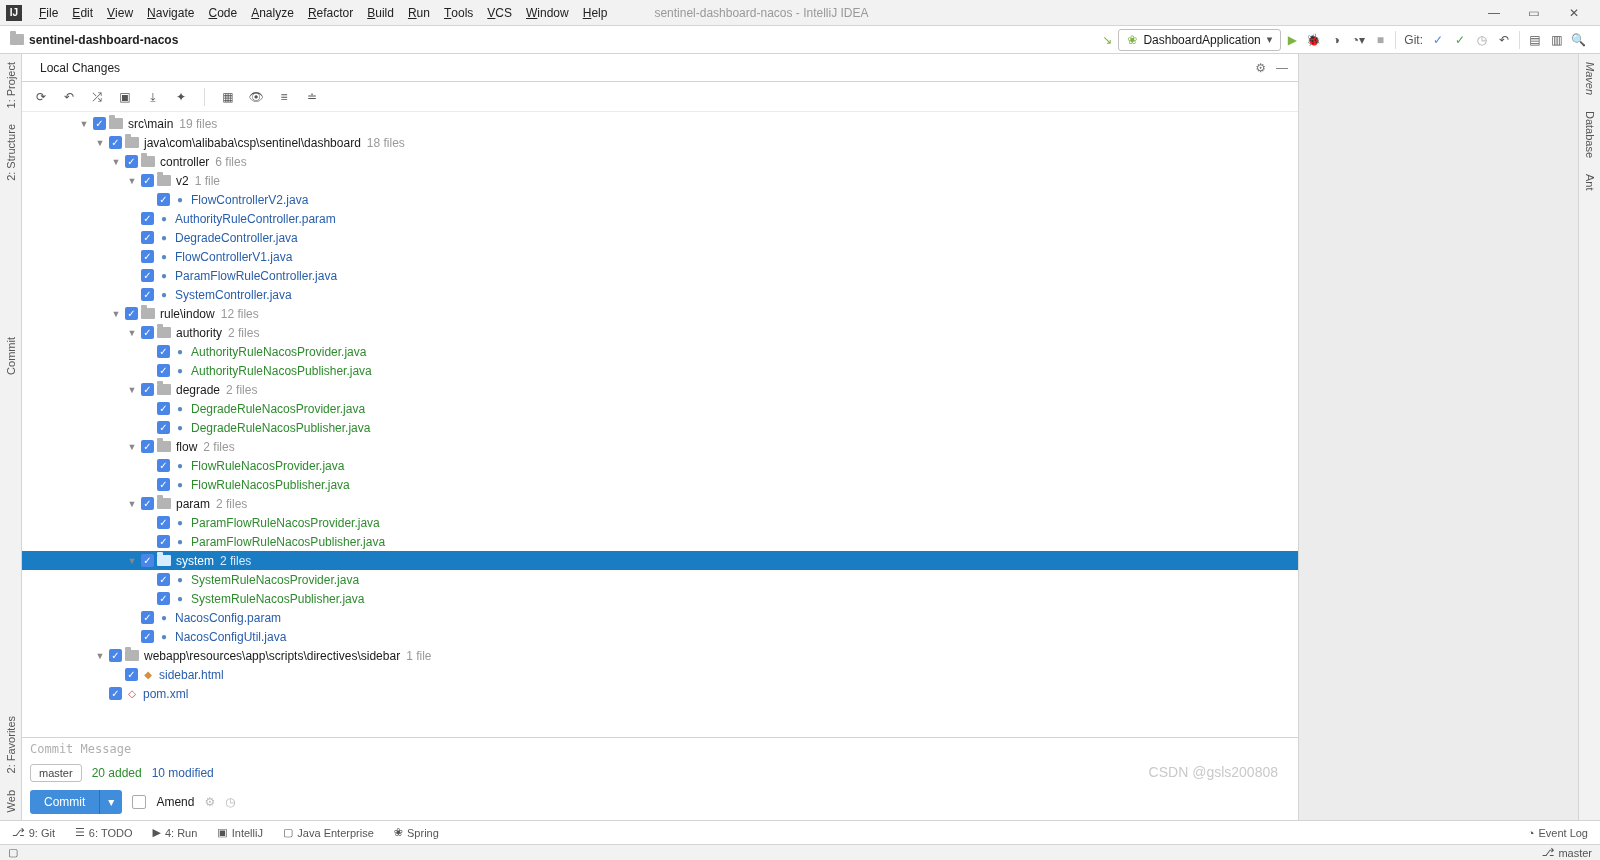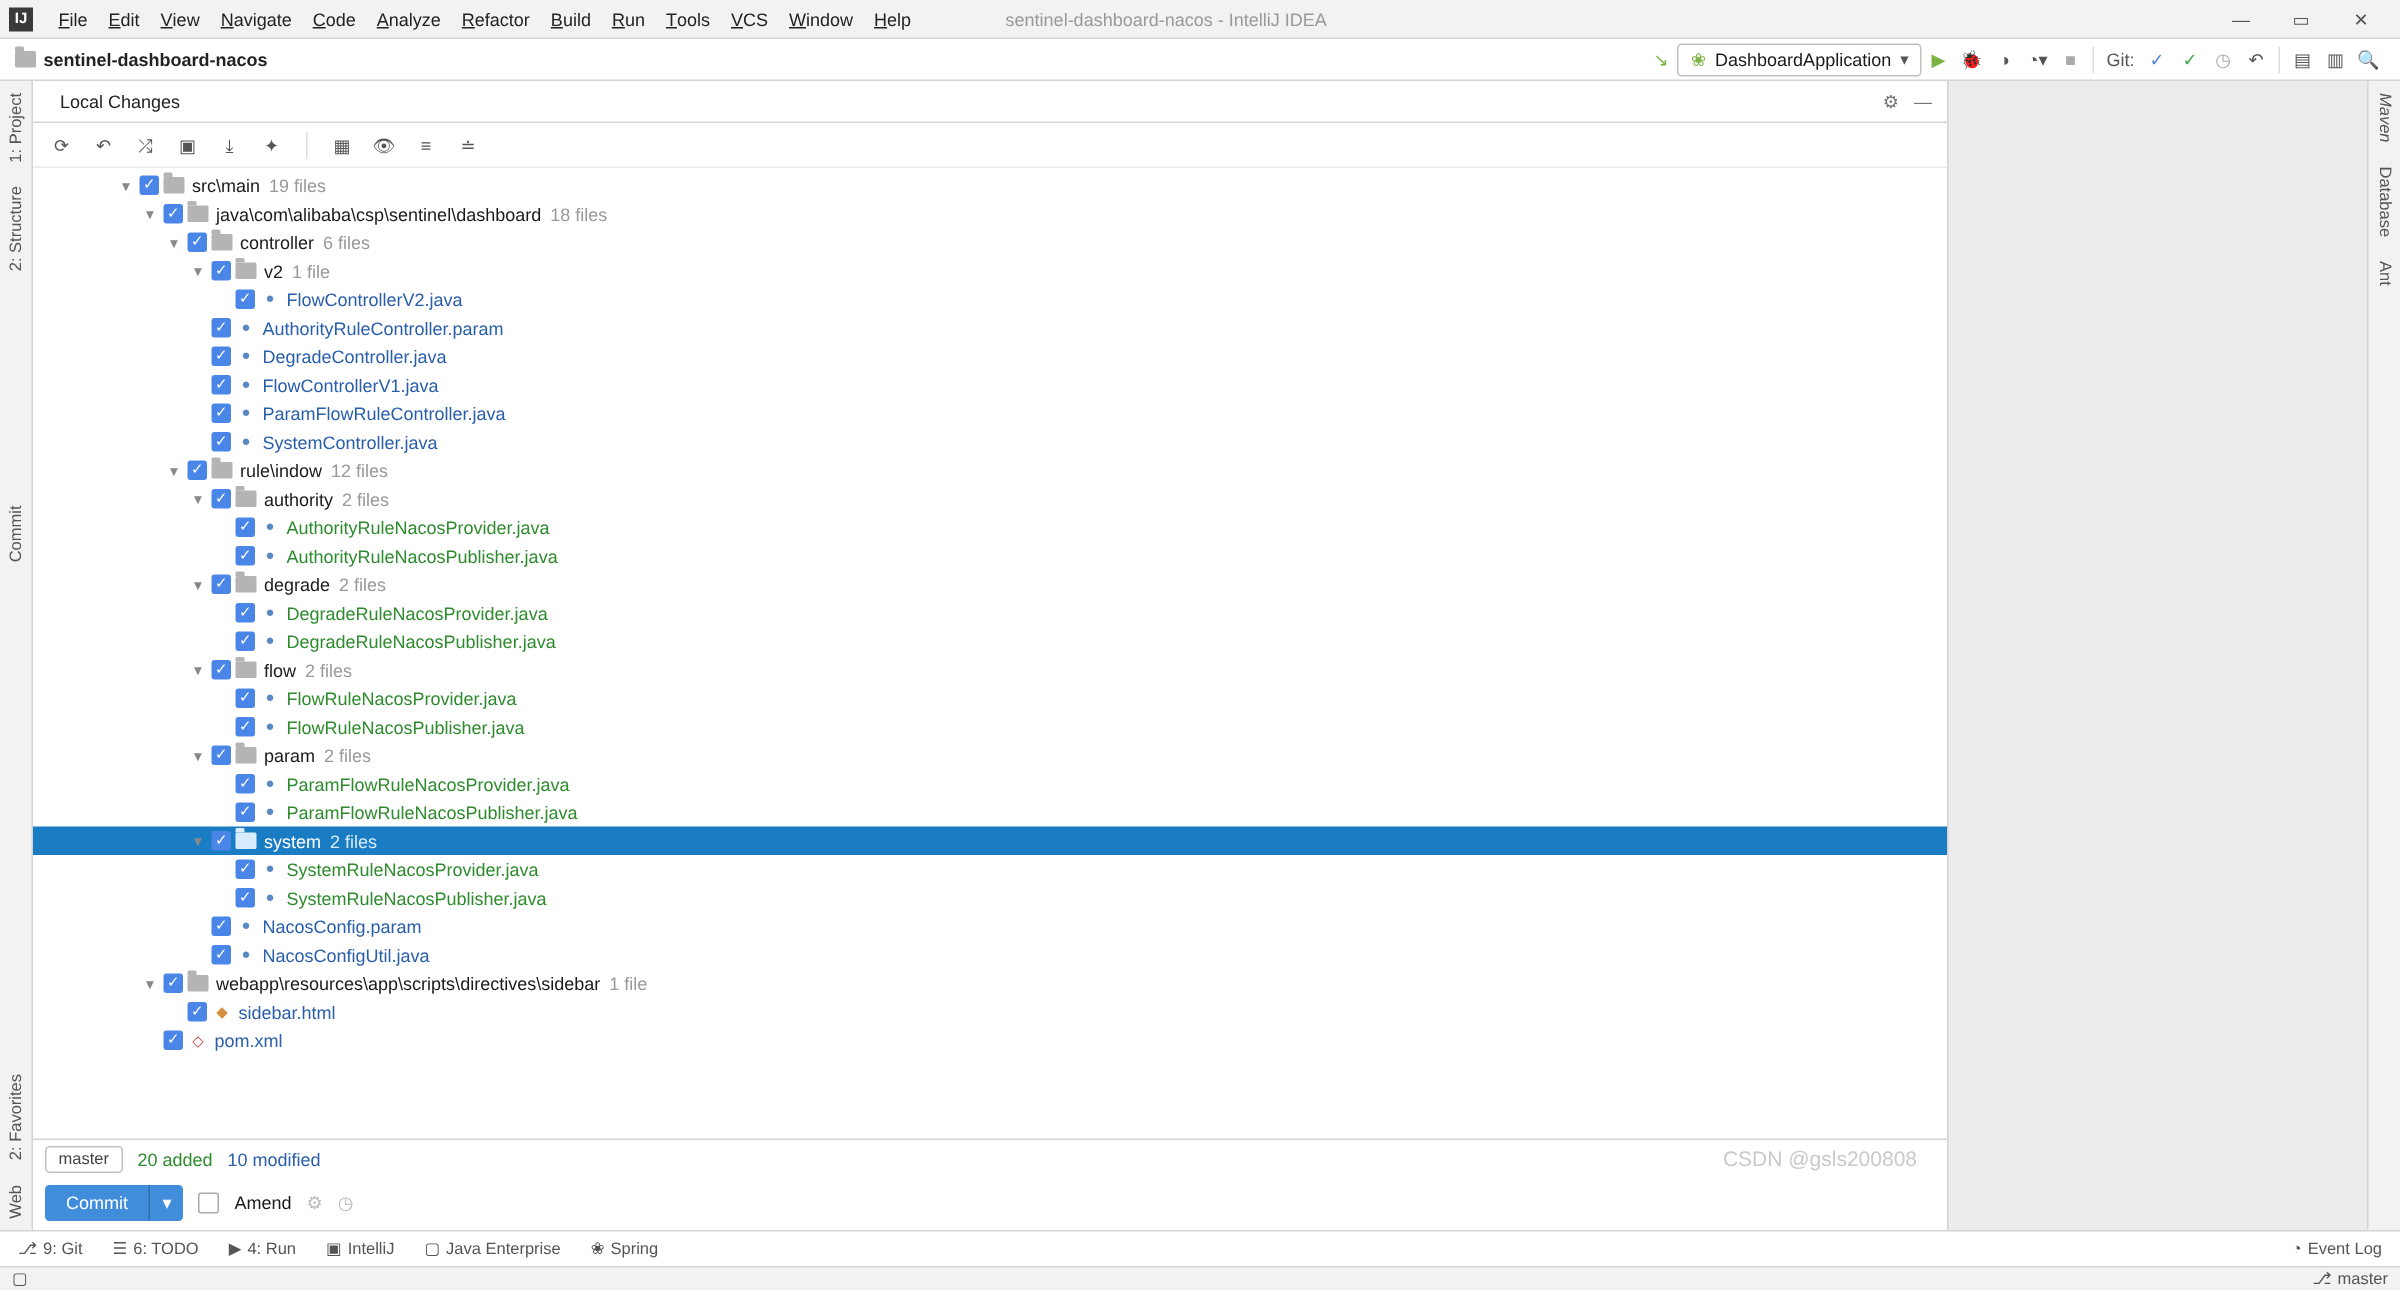--- a/index.html
+++ b/index.html
@@ -3,21 +3,21 @@
 <meta charset="utf-8">
 <style>
 * { margin: 0; padding: 0; box-sizing: border-box; font-family: "Segoe UI", Arial, sans-serif; }
 body { width: 1600px; height: 860px; background: #fff; color: #1a1a1a; overflow: hidden; font-size: 12px; }
 
 
 .menubar { height: 26px; display: flex; align-items: center; padding: 0 6px; background: #f2f2f2; border-bottom: 1px solid #d4d4d4; }
 .menubar .app-icon { width: 16px; height: 16px; background: #3a3a3a; margin-right: 10px; display:flex;align-items:center;justify-content:center;color:#fff;font-weight:bold;font-size:10px;}
 .menubar .menu-item { padding: 0 7px; height: 100%; display: flex; align-items: center; color: #222; }
 .menubar .menu-item u { text-decoration: underline; }
-.menubar .title { flex: 0 0 auto; margin-left: 56px; color: #999; }
+.menubar .title { flex: 0 0 auto; margin-left: 40px; color: #999; }
 .menubar .spacer { flex: 1; }
 .winbtn { width: 40px; height: 26px; display: flex; align-items: center; justify-content: center; color: #555; }
 
 
 .topbar { height: 28px; display: flex; align-items: center; padding: 0 10px; background: #fff; border-bottom: 1px solid #d4d4d4; }
 .breadcrumb { display: flex; align-items: center; gap: 5px; font-size: 12px; font-weight: bold; color: #222; }
 .folder-icon { width: 14px; height: 11px; background:#b4b4b4; border-radius:1px; position:relative; }
 .folder-icon::before{content:"";position:absolute;top:-3px;left:0;width:6px;height:3px;background:#b4b4b4;border-radius:1px 1px 0 0;}
 .topbar .spacer { flex: 1; }
 .run-cfg { display: flex; align-items: center; border: 1px solid #c0c0c0; border-radius: 3px; height: 22px; padding: 0 8px; gap: 6px; background:#fff;}
@@ -376,20 +376,21 @@
         </div>
         <div class="node" style="padding-left: 72px;">
           <span class="expander"></span>
           <span class="cb"></span>
           <span class="file-icon xml-icon">◇</span>
           <span class="label modified">pom.xml</span>
         </div>
       </div>
 
     <div class="commit-area">
+      <div class="commit-msg">Commit Message</div>
       <div class="branch-row">
         <span class="branch-chip">master</span>
         <span class="stat-added">20 added</span>
         <span class="stat-mod">10 modified</span>
       </div>
       <div class="commit-actions">
         <div class="commit-btn">
           <span class="main">Commit</span>
           <span class="drop">▾</span>
         </div>

